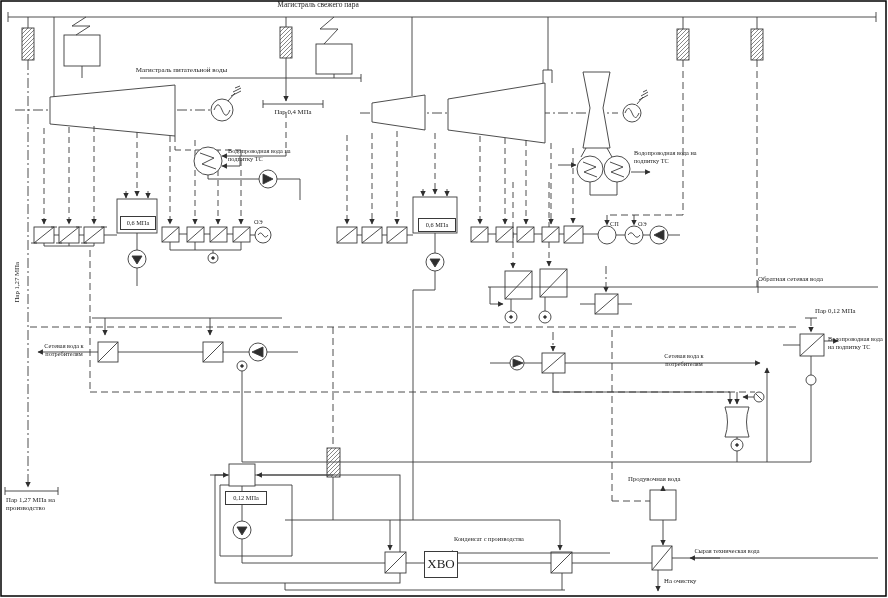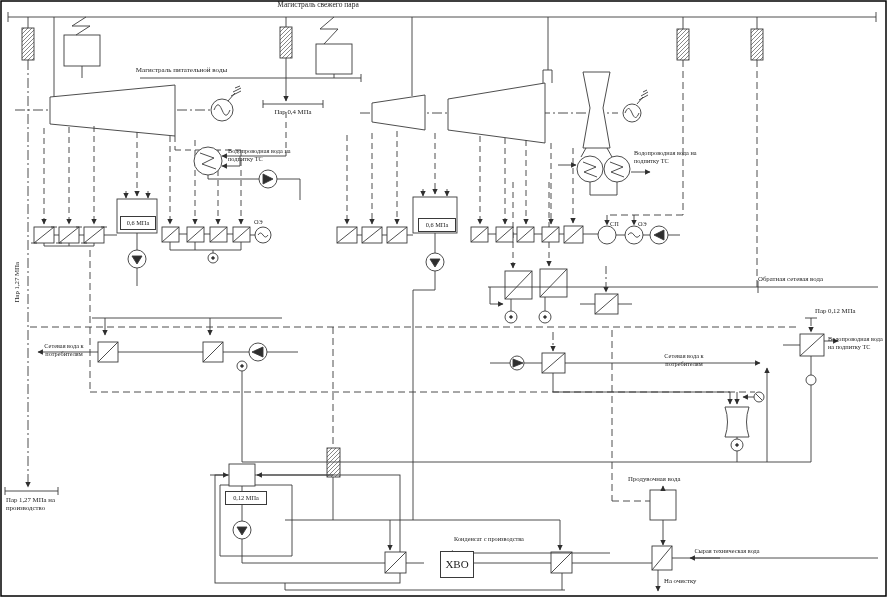--- a/index.html
+++ b/index.html
@@ -459,19 +459,19 @@
 <div class="lbl" style="left:815px;top:307px;width:70px;">Пар 0,12 МПа</div>
 
 <div class="lbl c" style="left:32px;top:342px;width:64px;font-size:6.3px;">Сетевая вода к потребителям</div>
 
 <div class="lbl c" style="left:652px;top:352px;width:64px;font-size:6.3px;">Сетевая вода к потребителям</div>
 
 <div class="lbl" style="left:628px;top:475px;width:80px;">Продувочная вода</div>
 
 <div class="lbl c" style="left:448px;top:535px;width:82px;font-size:6.3px;">Конденсат с производства</div>
 
-<div class="lbl box" style="left:424px;top:551px;width:32px;height:25px;font-size:11px;margin-left:16px;">ХВО</div>
+<div class="lbl box" style="left:424px;top:551px;width:32px;height:25px;font-size:13px;">ХВО</div>
 
 <div class="lbl c" style="left:690px;top:547px;width:74px;font-size:6.3px;">Сырая техническая вода</div>
 
 <div class="lbl" style="left:664px;top:577px;width:60px;">На очистку</div>
 
 </div>
 
 </body></html>

